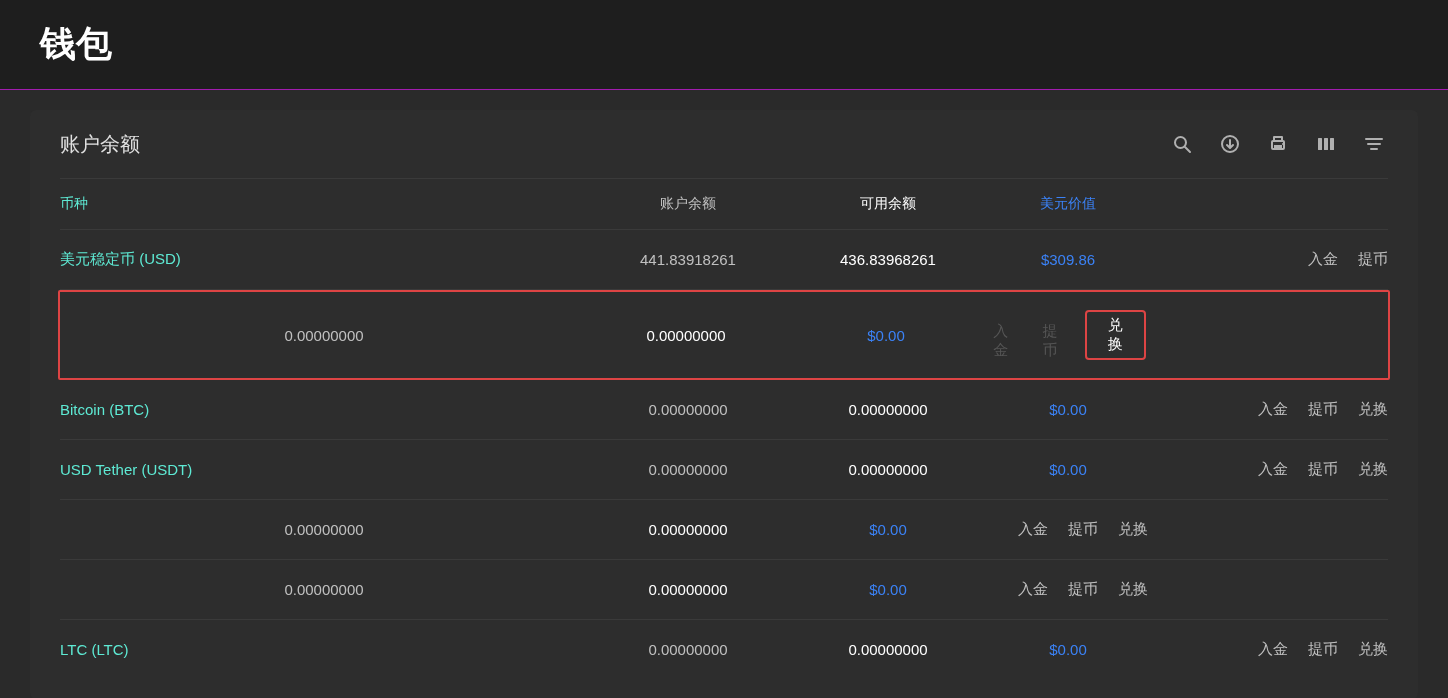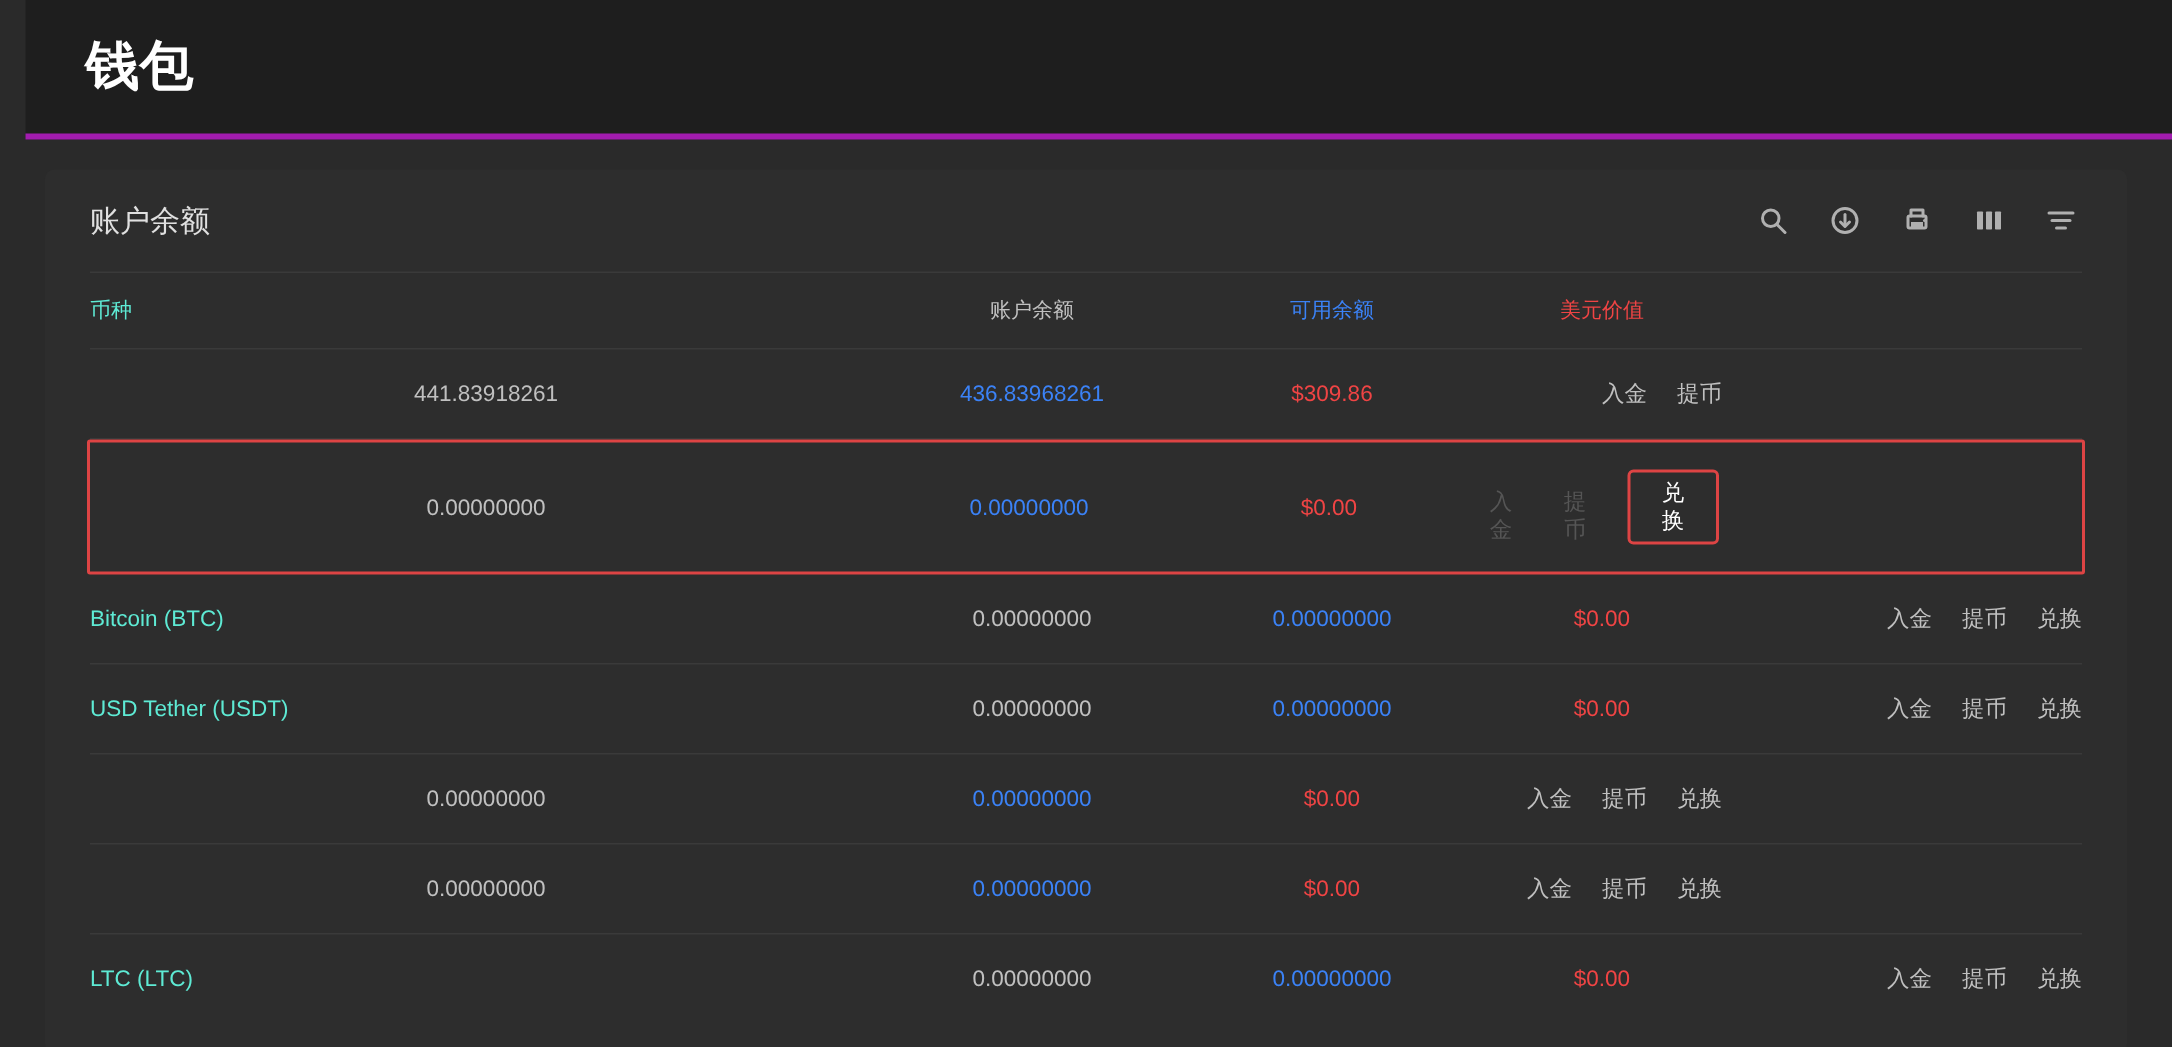--- a/index.html
+++ b/index.html
@@ -7,22 +7,21 @@
       background-color: #2a2a2a;
       color: #e0e0e0;
       font-family: -apple-system, BlinkMacSystemFont, 'PingFang SC', 'Microsoft YaHei', sans-serif;
       width: 1448px;
       min-height: 698px;
     }
 
     .page-header {
       background-color: #1e1e1e;
       padding: 20px 40px;
-      border-bottom: 4px solid #a21caf;
-      margin-left: 17px;
+      border-bottom: 1px solid #a21caf;
     }
 
     .page-title {
       font-size: 36px;
       font-weight: 600;
       color: #ffffff;
     }
 
     .content-area {
       background-color: #2d2d2d;
@@ -90,22 +89,22 @@
 
     .table-row.highlighted {
       border: 2px solid #d44;
       margin: 0 -2px;
       padding: 18px 2px;
       border-radius: 2px;
     }
 
     .col-currency { color: #5eead4; }
     .col-balance { text-align: center; color: #c0c0c0; }
-    .col-available { text-align: center; color: #3b82f6; }
-    .col-usd { text-align: center; color: #ef4444; }
+    .col-available { text-align: center; color: #ffffff; }
+    .col-usd { text-align: center; color: #3b82f6; }
 
     .col-actions {
       display: flex;
       gap: 20px;
       justify-content: flex-end;
       align-items: flex-end;
     }
 
     .action-btn {
       cursor: pointer;
@@ -185,20 +184,21 @@
   <div class="table-container">
     <div class="table-header-row">
       <div class="col-currency">币种</div>
       <div class="col-balance">账户余额</div>
       <div class="col-available">可用余额</div>
       <div class="col-usd">美元价值</div>
       <div></div>
     </div>
 
     <div class="table-row">
+      <div class="col-currency">美元稳定币 (USD)</div>
       <div class="col-balance">441.83918261</div>
       <div class="col-available">436.83968261</div>
       <div class="col-usd">$309.86</div>
       <div class="col-actions">
         <button class="action-btn">入金</button>
         <button class="action-btn">提币</button>
       </div>
     </div>
 
     <div class="table-row highlighted">

